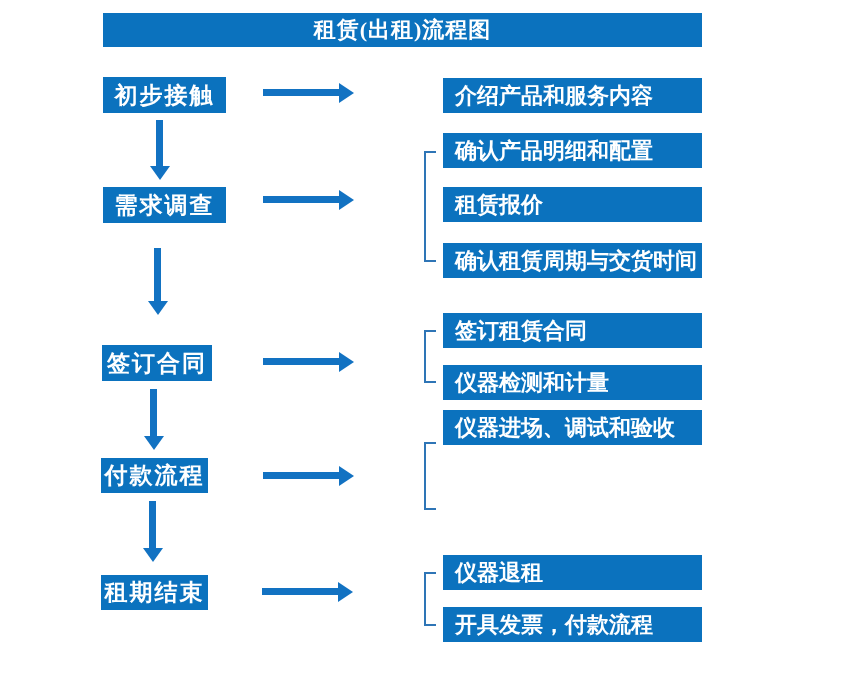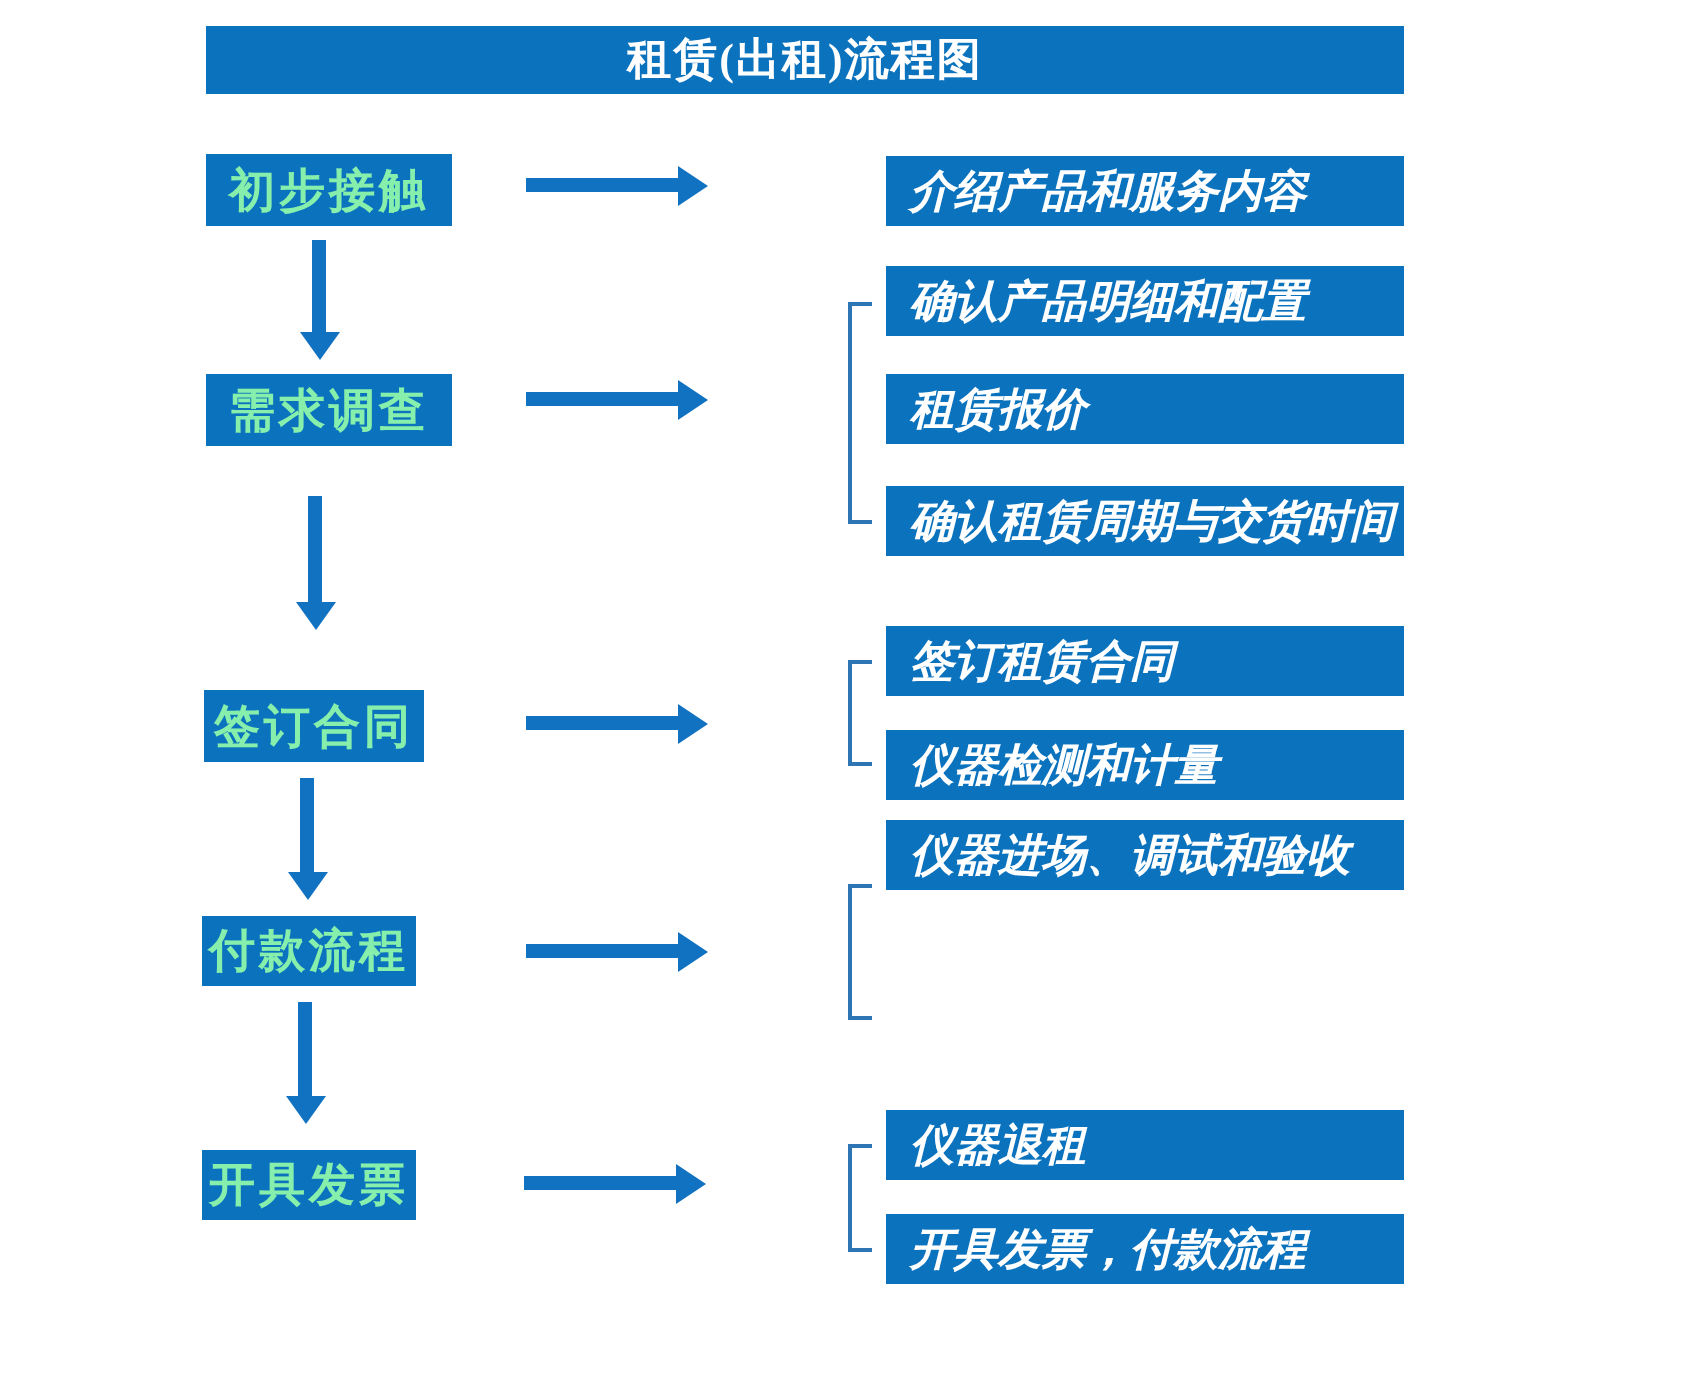--- a/index.html
+++ b/index.html
@@ -27,42 +27,41 @@
     font-size: 22px;
     font-weight: bold;
     letter-spacing: 1px;
     display: flex;
     align-items: center;
     justify-content: center;
   }
   .step-box {
     position: absolute;
     background: #0b72be;
-    color: #86efac;
+    color: #ffffff;
     font-size: 23px;
     font-weight: bold;
     letter-spacing: 2px;
     display: flex;
     align-items: center;
     justify-content: center;
   }
   .detail-box {
     position: absolute;
     left: 443px;
     width: 259px;
     height: 35px;
     background: #0b72be;
     color: #ffffff;
     font-size: 22px;
     font-weight: bold;
     display: flex;
     align-items: center;
     padding-left: 12px;
     box-sizing: border-box;
-    font-style: italic;
   }
   .h-arrow {
     position: absolute;
     width: 76px;
     height: 7px;
     background: #1272c2;
   }
   .h-arrow::after {
     content: "";
     position: absolute;
@@ -105,21 +104,21 @@
 <body>
 
 <div class="canvas">
 
   <div class="title-bar">租赁(出租)流程图</div>
 
   <div class="step-box" style="left:103px;top:77px;width:123px;height:36px">初步接触</div>
   <div class="step-box" style="left:103px;top:187px;width:123px;height:36px">需求调查</div>
   <div class="step-box" style="left:102px;top:345px;width:110px;height:36px">签订合同</div>
   <div class="step-box" style="left:101px;top:458px;width:107px;height:35px">付款流程</div>
-  <div class="step-box" style="left:101px;top:575px;width:107px;height:35px">开具发票</div>
+  <div class="step-box" style="left:101px;top:575px;width:107px;height:35px">租期结束</div>
 
   <div class="v-arrow" style="left:156px;top:120px;height:46px"></div>
   <div class="v-arrow" style="left:154px;top:248px;height:53px"></div>
   <div class="v-arrow" style="left:150px;top:389px;height:47px"></div>
   <div class="v-arrow" style="left:149px;top:501px;height:47px"></div>
 
   <div class="h-arrow" style="left:263px;top:89px"></div>
   <div class="h-arrow" style="left:263px;top:196px"></div>
   <div class="h-arrow" style="left:263px;top:358px"></div>
   <div class="h-arrow" style="left:263px;top:472px"></div>

